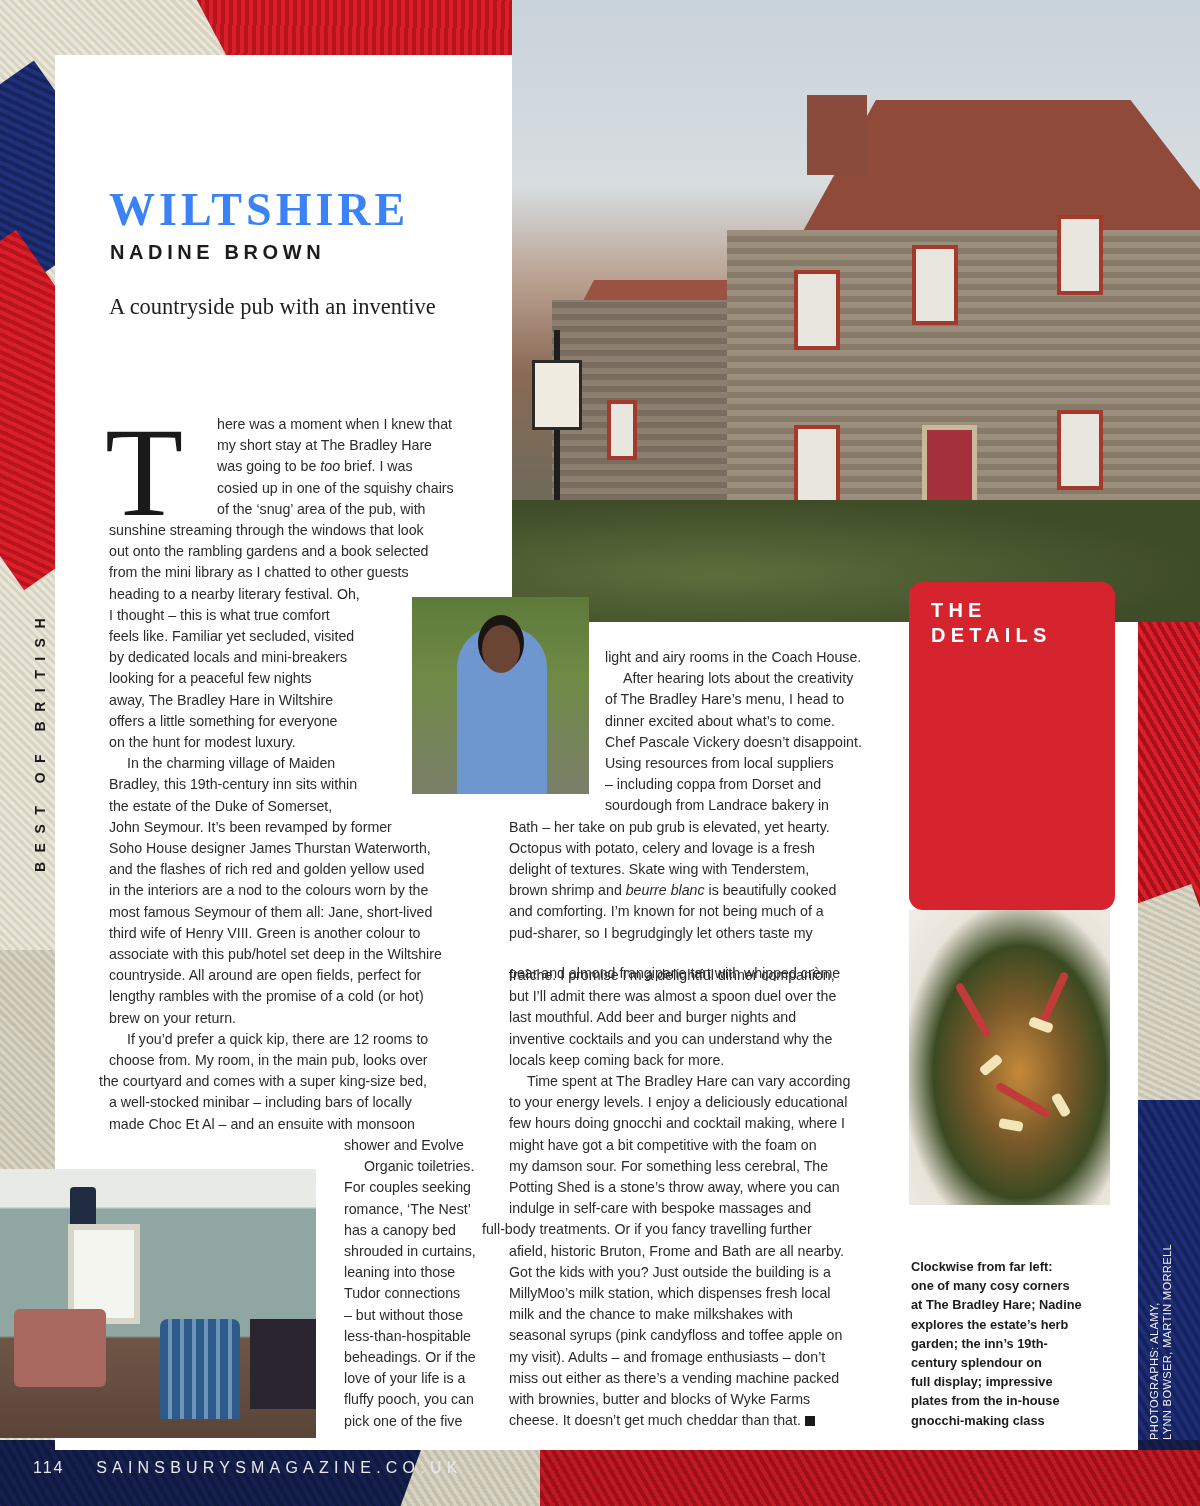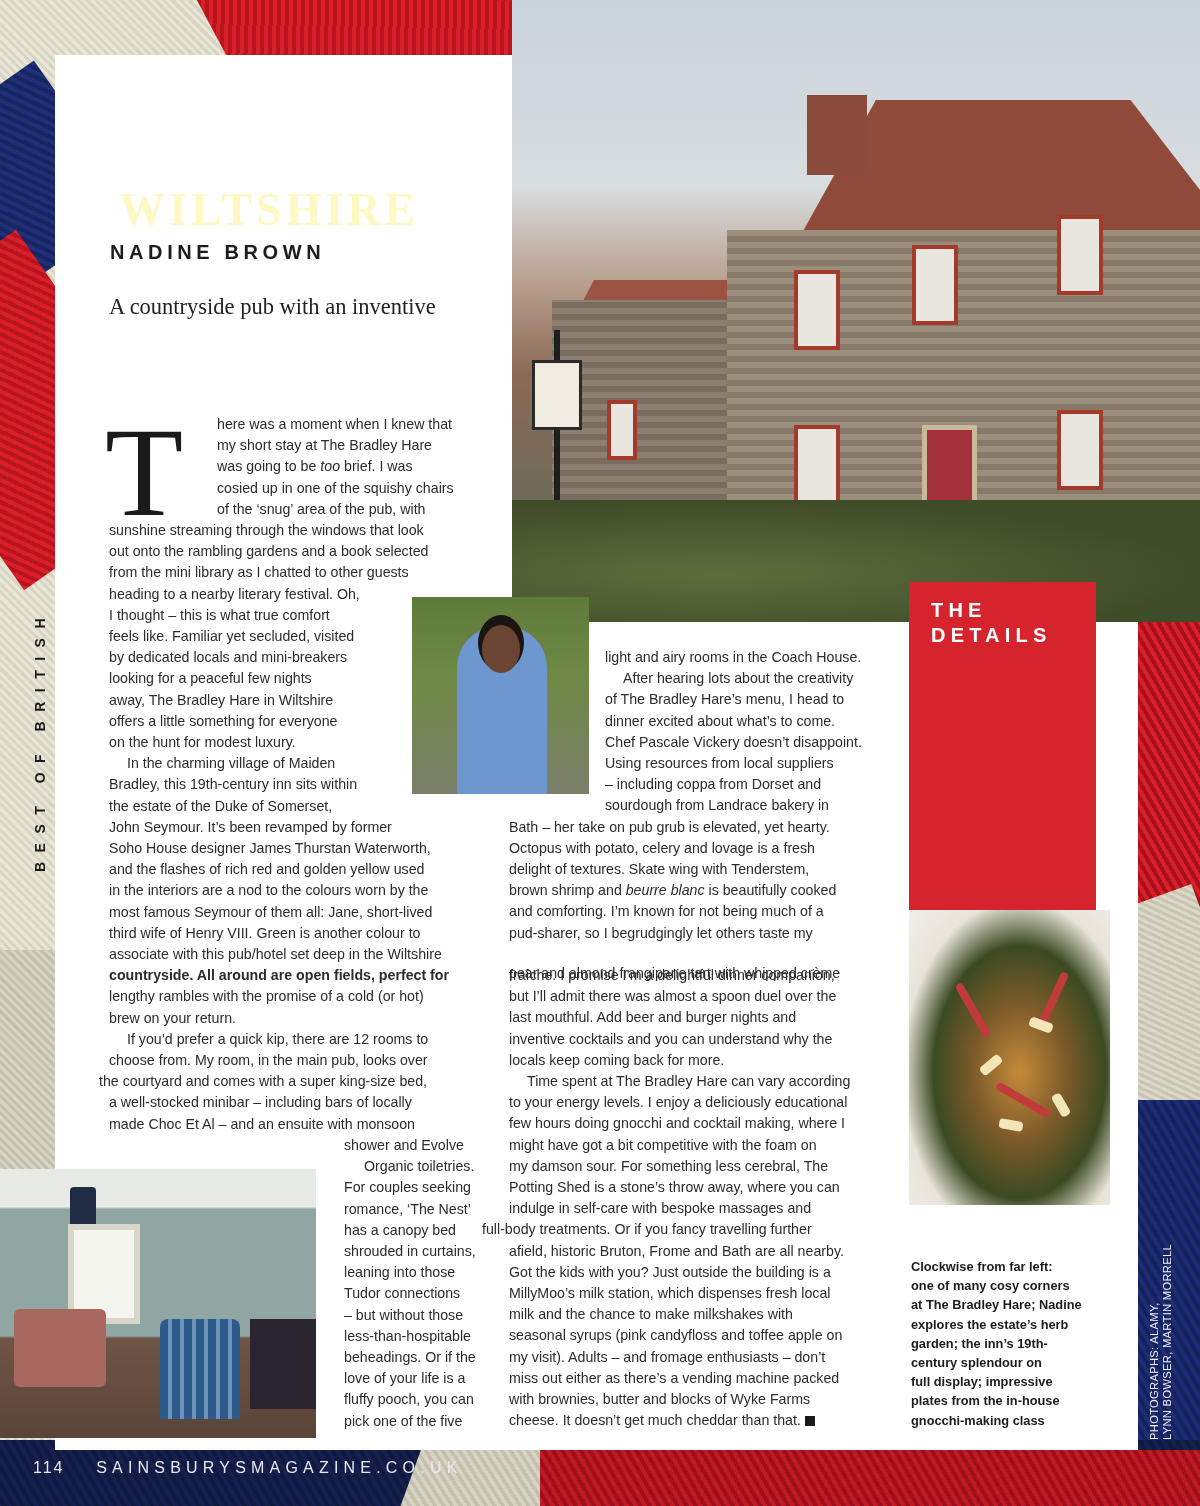--- a/index.html
+++ b/index.html
@@ -57,32 +57,32 @@
   .photo-food { left:909px; top:910px; width:201px; height:295px;
     background: radial-gradient(ellipse at 55% 55%,#c58a3a 0%,#7c5a2a 30%,#3b4a22 55%,#e9e4da 75%,#f1eee8 100%); }
   .photo-food .pasta { position:absolute; width:24px; height:10px; background:#f2e6b8; border-radius:4px; }
   .photo-food .chard { position:absolute; width:8px; height:60px; background:#c23b3b; border-radius:4px; }
 
   
   .section-label { position:absolute; left:32px; top:872px; transform: rotate(-90deg); transform-origin: left top;
     font-family:"Liberation Sans", sans-serif; font-weight:700; font-size:14px; letter-spacing:9.5px; color:#1a1a1a; white-space:nowrap; }
 
   
-  .title { position:absolute; left:109px; top:187px; font-family:"Liberation Serif","DejaVu Serif",serif; font-size:46px; letter-spacing:4px; color:#fef9c3; line-height:1;margin-left:10px; }
+  .title { position:absolute; left:109px; top:187px; font-family:"Liberation Serif","DejaVu Serif",serif; font-size:46px; letter-spacing:4px; color:#3b82f6; line-height:1; }
   .byline { position:absolute; left:110px; top:241px; font-family:"Liberation Sans",sans-serif; font-weight:700; font-size:20px; letter-spacing:4.6px; color:#1c1c1c; }
   .standfirst { position:absolute; left:109px; top:290px; width:400px; font-family:"Liberation Serif","DejaVu Serif",serif; font-size:22.5px; line-height:34px; color:#222; }
 
   
   .body { font-family:"Liberation Sans","DejaVu Sans",sans-serif; font-size:14.2px; line-height:21.2px; color:#2b2b2b; }
   .tline { position:absolute; white-space:nowrap; }
   .dropcap { position:absolute; left:105px; top:408px; font-family:"Liberation Serif","DejaVu Serif",serif; font-size:128px; line-height:1; color:#1a1a1a; }
   .endmark { display:inline-block; width:10px; height:10px; background:#1a1a1a; margin-left:4px; vertical-align:-1px; }
 
   
-  .details { position:absolute; left:909px; top:582px; width:187px; height:328px; background:#d6242e; padding:16px 0 0 22px; color:#fff; }
+  .details { position:absolute; left:909px; top:582px; width:206px; height:328px; background:#d6242e; padding:16px 0 0 22px; color:#fff;border-radius:14px; }
   .details-heading { font-family:"Liberation Sans",sans-serif; font-weight:700; font-size:20px; letter-spacing:5.2px; line-height:25px; }
   .details-body { margin-top:21px; font-family:"Liberation Sans",sans-serif; font-weight:700; font-size:14.2px; line-height:21.2px; white-space:pre-line; }
 
   .caption { position:absolute; left:911px; top:1257px; width:210px; font-family:"Liberation Sans",sans-serif; font-weight:700; font-size:12.8px; line-height:19.2px; color:#1c1c1c; white-space:pre-line; }
 
   .credits { position:absolute; left:1148px; top:1440px; transform: rotate(-90deg); transform-origin: left top; font-family:"Liberation Sans",sans-serif; font-size:11.2px; line-height:13px; color:#f2f2f2; white-space:pre; letter-spacing:0.3px; }
 
   .footer { position:absolute; left:33px; top:1459px; font-family:"Liberation Sans",sans-serif; font-size:16px; color:#e8e8ee; letter-spacing:5.2px; white-space:nowrap; }
   .footer .page-num { margin-right:22px; letter-spacing:2px; }
 </style>
@@ -153,21 +153,21 @@
     <div class="tline" style="left: 109px; top: 753.2px; text-indent: 18px;">In the charming village of Maiden</div>
     <div class="tline" style="left: 109px; top: 774.4px;">Bradley, this 19th-century inn sits within</div>
     <div class="tline" style="left: 109px; top: 795.6px;">the estate of the Duke of Somerset,</div>
     <div class="tline" style="left: 109px; top: 816.8px;">John Seymour. It’s been revamped by former</div>
     <div class="tline" style="left: 109px; top: 838px;">Soho House designer James Thurstan Waterworth,</div>
     <div class="tline" style="left: 109px; top: 859.2px;">and the flashes of rich red and golden yellow used</div>
     <div class="tline" style="left: 109px; top: 880.4px;">in the interiors are a nod to the colours worn by the</div>
     <div class="tline" style="left: 109px; top: 901.6px;">most famous Seymour of them all: Jane, short-lived</div>
     <div class="tline" style="left: 109px; top: 922.8px;">third wife of Henry VIII. Green is another colour to</div>
     <div class="tline" style="left: 109px; top: 944px;">associate with this pub/hotel set deep in the Wiltshire</div>
-    <div class="tline" style="left: 109px; top: 965.2px; font-weight: bold;">countryside. All around are open fields, perfect for</div>
+    <div class="tline" style="left: 109px; top: 965.2px;">countryside. All around are open fields, perfect for</div>
     <div class="tline" style="left: 109px; top: 986.4px;">lengthy rambles with the promise of a cold (or hot)</div>
     <div class="tline" style="left: 109px; top: 1007.6px;">brew on your return.</div>
     <div class="tline" style="left: 109px; top: 1028.8px; text-indent: 18px;">If you’d prefer a quick kip, there are 12 rooms to</div>
     <div class="tline" style="left: 109px; top: 1050px;">choose from. My room, in the main pub, looks over</div>
     <div class="tline" style="left: 99px; top: 1071.2px;">the courtyard and comes with a super king-size bed,</div>
     <div class="tline" style="left: 109px; top: 1092.4px;">a well-stocked minibar – including bars of locally</div>
     <div class="tline" style="left: 109px; top: 1113.6px;">made Choc Et Al – and an ensuite with monsoon</div>
   </div>
 <div class="body" id="col1b">
     <div class="tline" style="left: 344px; top: 1135px;">shower and Evolve</div>

